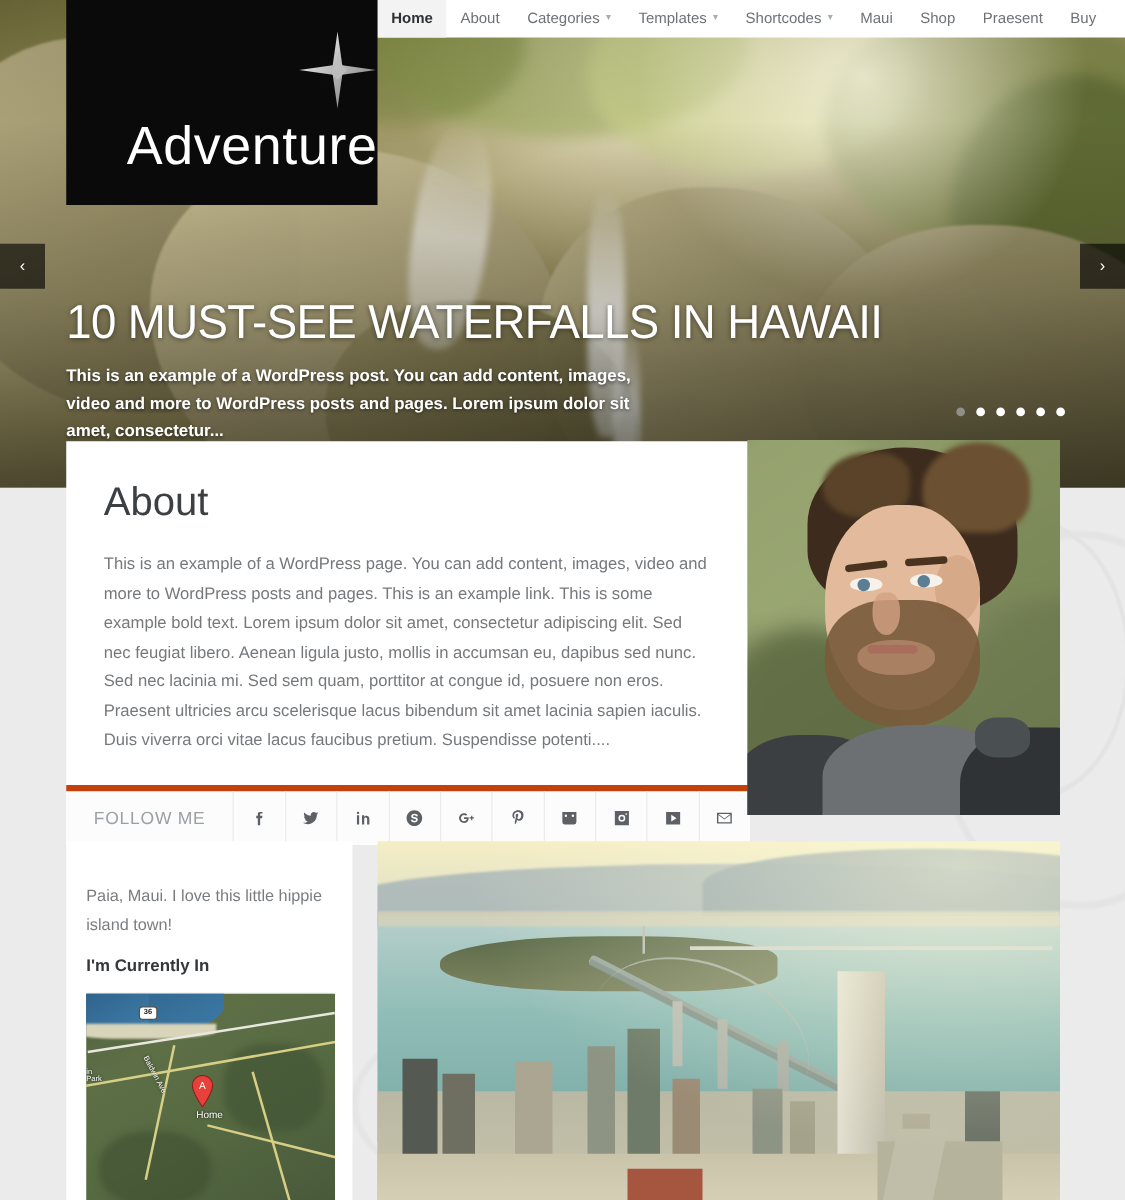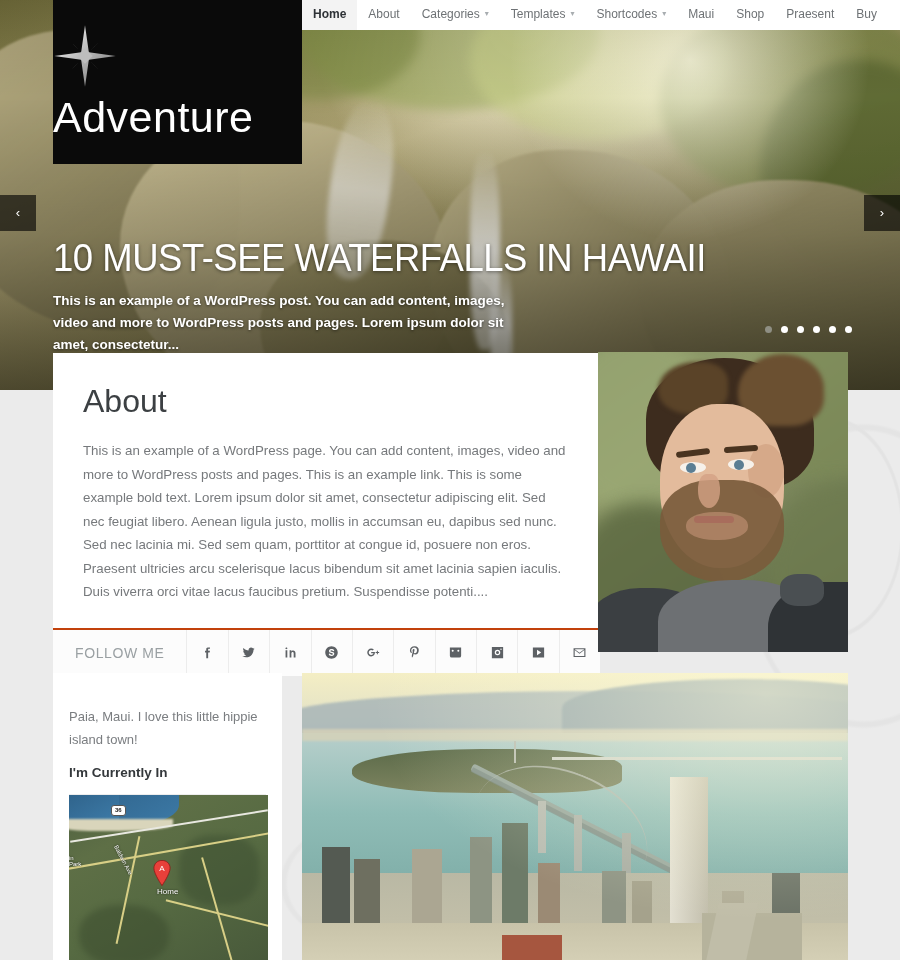--- a/index.html
+++ b/index.html
@@ -142,21 +142,21 @@
     transform: translateY(-1px);
   }
   #logo-box {
     position: absolute;
     left: 53px; top: 0;
     width: 249px; height: 164px;
     background: #0a0a0a;
     z-index: 25;
     display: flex;
     flex-direction: column;
-    align-items: flex-start;
+    align-items: flex-end;
     justify-content: center;
   }
   #logo-star { width: 64px; height: 64px; margin-bottom: 6px; }
   #logo-text {
     color: #ffffff;
     font-size: 43px;
     font-weight: 300;
     letter-spacing: 0.5px;
     line-height: 46px;
   }
@@ -178,21 +178,21 @@
     margin-bottom: 18px;
   }
   #about-text {
     font-size: 13.3px;
     line-height: 23.5px;
     color: #76797c;
   }
   #follow-bar {
     display: flex;
     align-items: stretch;
-    border-top: 2px solid #c2410c;
+    border-top: 5px solid #c2410c;
     background: #fcfcfc;
     height: 48px;
   }
   #follow-label {
     display: flex;
     align-items: center;
     padding: 0 22px;
     font-size: 14px;
     color: #9aa0a3;
     letter-spacing: 0.6px;

